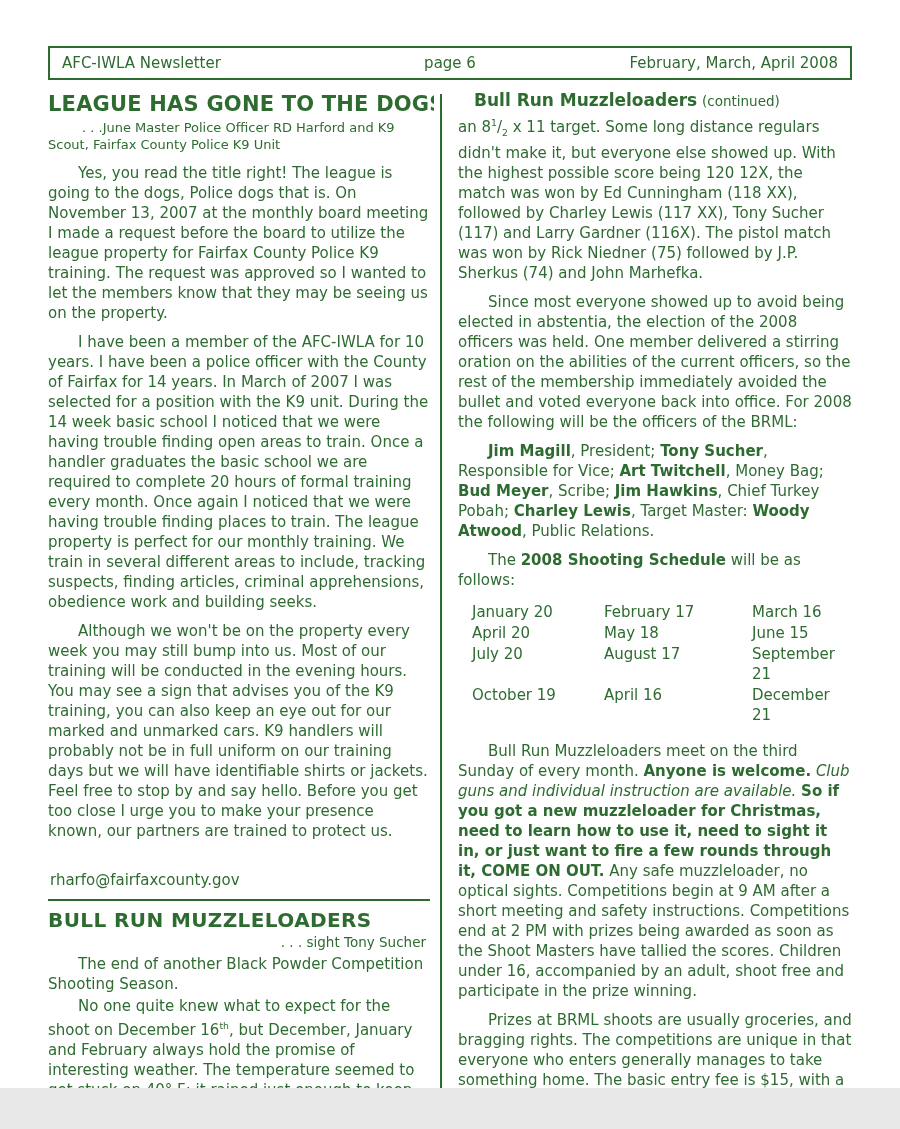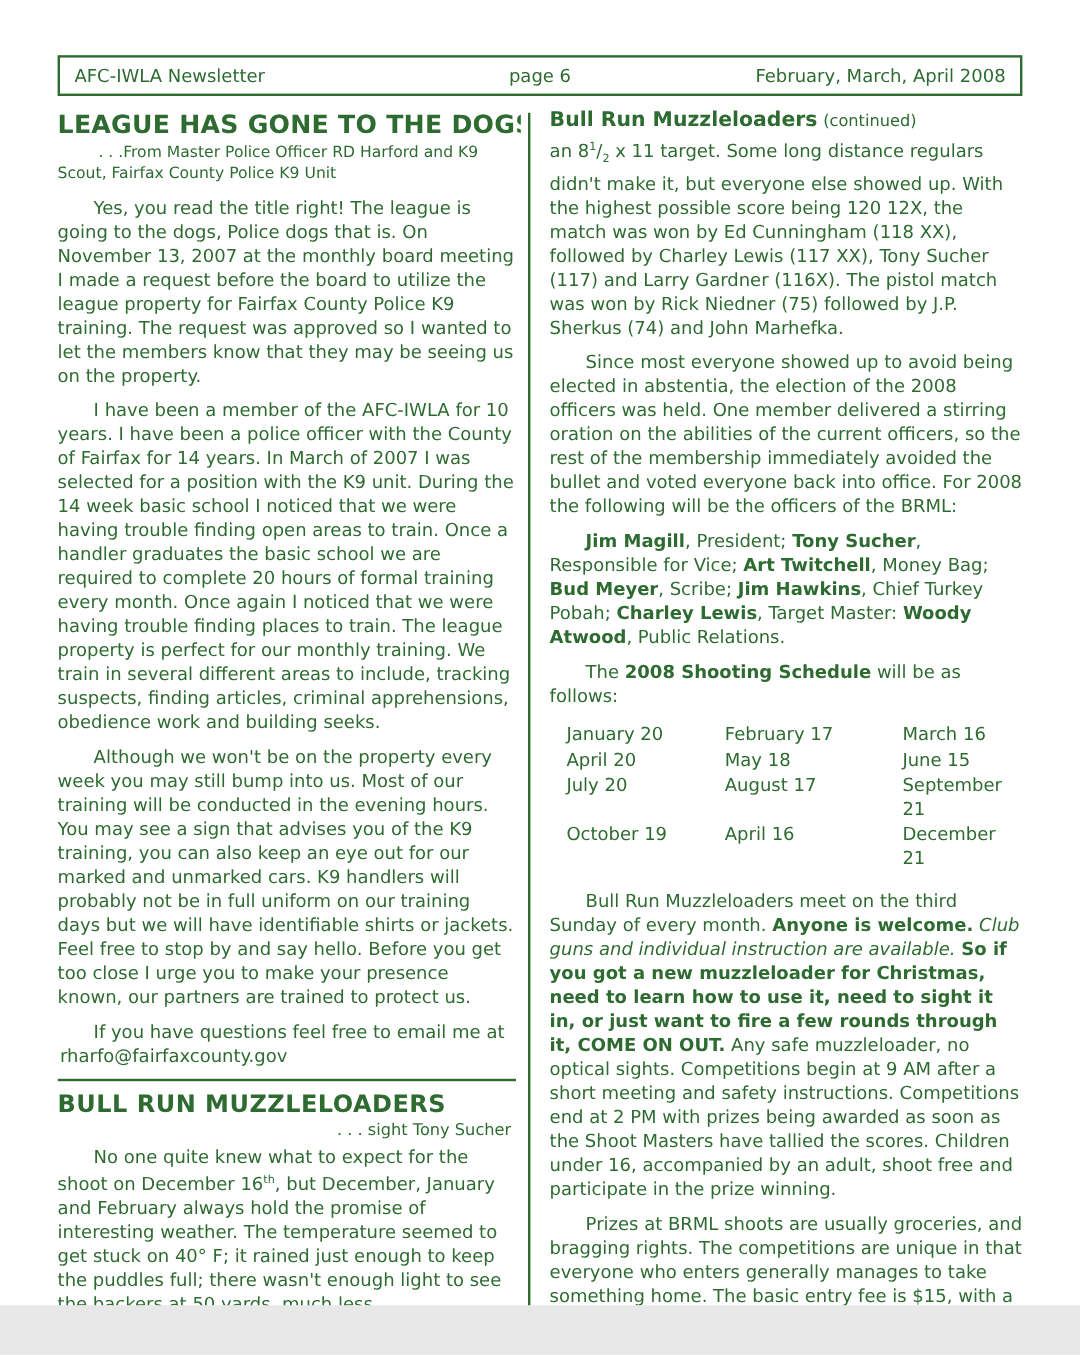--- a/index.html
+++ b/index.html
@@ -30,21 +30,21 @@
   p { margin:0 0 9px 0; }
   p.indent { text-indent:30px; }
   p.tight { margin-bottom:2px; }
   p.gap { margin-top:5px; }
   .rule { border:none; border-top:2px solid #2e6b31; margin:8px 0 7px 0; }
   .u { }
   .b { font-weight:bold; }
   .i { font-style:italic; }
   sup { font-size:0.62em; }
   sub { font-size:0.62em; }
-  .cont-head { margin-bottom:2px; }
+  .cont-head { margin-bottom:2px;margin-left:16px; }
   .cont-head .title { font-weight:bold; font-size:17px; }
   .cont-head .suffix { font-size:13.5px; }
   .schedule {
     display:grid; grid-template-columns:132px 148px auto;
     row-gap:1px; margin:12px 0 16px 14px; font-size:15px;
   }
   .email-line { margin-left:2px; }
 </style>
 </head>
 <body>
@@ -54,30 +54,31 @@
   <div class="header-box">
     <span>AFC-IWLA Newsletter</span>
     <span class="mid">page 6</span>
     <span>February, March, April 2008</span>
   </div>
 
   <div class="columns">
 
     <div class="col left">
       <h1>LEAGUE HAS GONE TO THE DOGS</h1>
-      <p class="byline">. . .From Master Police Officer RD Harford and K9 Scout, Fairfax County Police K9 Unit</p>
+      <p class="byline">. . .June Master Police Officer RD Harford and K9 Scout, Fairfax County Police K9 Unit</p>
       <p class="indent">Yes, you read the title right! The league is going to the dogs, Police dogs that is. On November 13, 2007 at the monthly board meeting I made a request before the board to utilize the league property for Fairfax County Police K9 training. The request was approved so I wanted to let the members know that they may be seeing us on the property.</p>
       <p class="indent">I have been a member of the AFC-IWLA for 10 years. I have been a police officer with the County of Fairfax for 14 years. In March of 2007 I was selected for a position with the K9 unit. During the 14 week basic school I noticed that we were having trouble finding open areas to train. Once a handler graduates the basic school we are required to complete 20 hours of formal training every month. Once again I noticed that we were having trouble finding places to train. The league property is perfect for our monthly training. We train in several different areas to include, tracking suspects, finding articles, criminal apprehensions, obedience work and building seeks.</p>
       <p class="indent gap">Although we won't be on the property every week you may still bump into us.  Most of our training will be conducted in the evening hours. You may see a sign that advises you of the K9 training, you can also keep an eye out for our marked and unmarked cars. K9 handlers will probably not be in full uniform on our training days but we will have identifiable shirts or jackets. Feel free to stop by and say hello. Before you get too close I urge you to make your presence known, our partners are trained to protect us.</p>
-      <p class="indent gap"><span>If you have questions feel free to email me at</span><br><span class="u email-line">rharfo@fairfaxcounty.gov</span></p>
+      <p class="indent gap"><br><span class="u email-line">rharfo@fairfaxcounty.gov</span></p>
 
       <hr class="rule">
 
       <h2>BULL RUN MUZZLELOADERS</h2>
       <div class="byline-right">. . . sight Tony Sucher</div>
+      <p class="indent tight">The end of another Black Powder Competition Shooting Season.</p>
       <p class="indent"><span>No one quite knew what to expect for the shoot on December 16</span><sup>th</sup><span>, but December, January and February always hold the promise of interesting weather.  The temperature seemed to get stuck on 40° F; it rained just enough to keep the puddles full; there wasn't enough light to see the backers at 50 yards, much less</span></p>
     </div>
 
     <div class="divider"></div>
 
     <div class="col right">
       <div class="cont-head">
         <span class="title">Bull Run Muzzleloaders</span>
         <span class="suffix">(continued)</span>
       </div>

